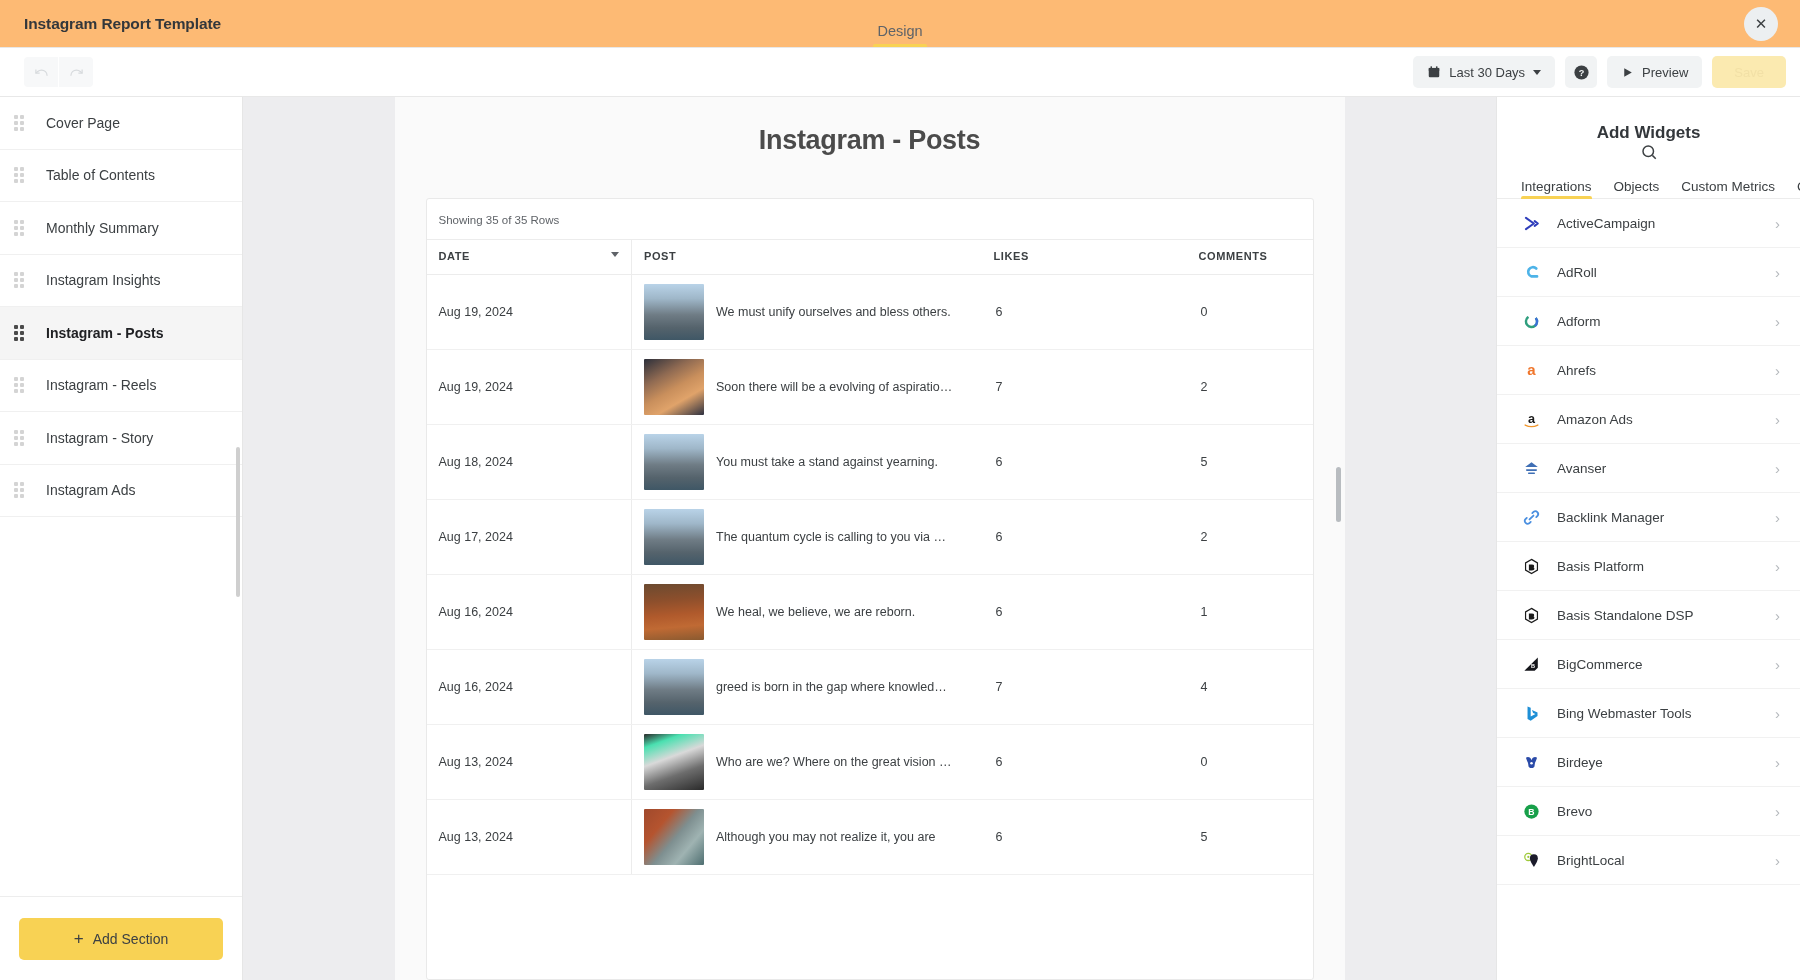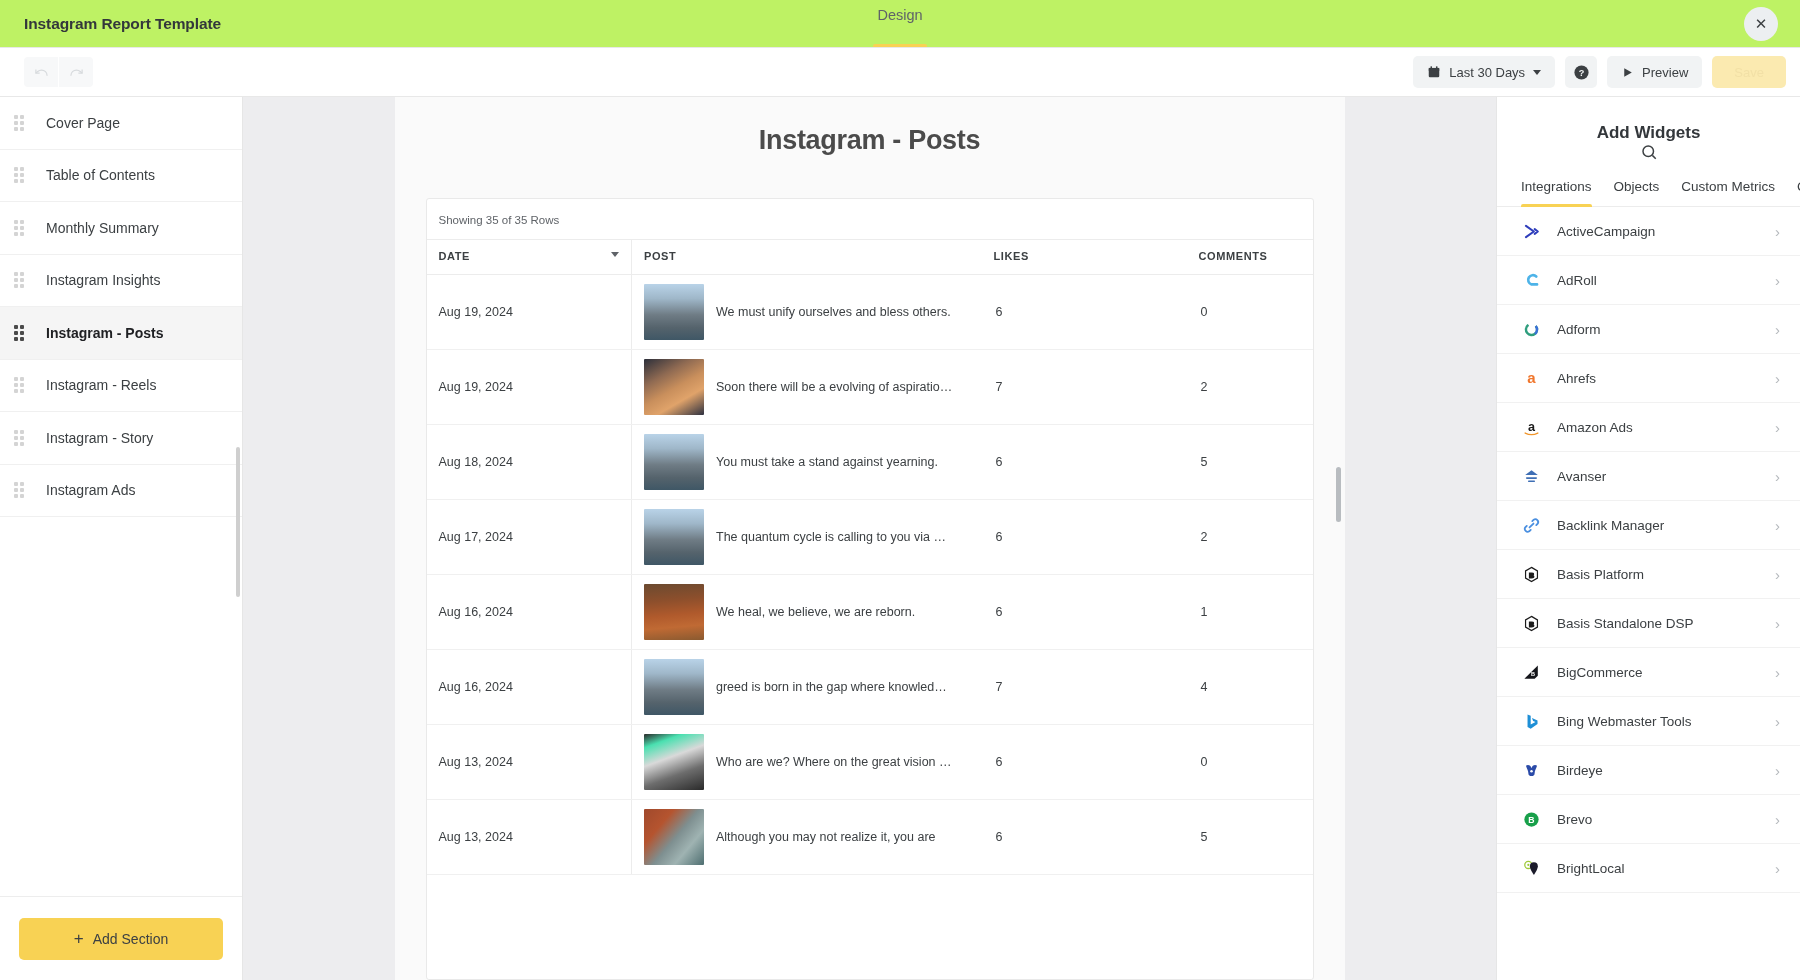--- a/index.html
+++ b/index.html
@@ -10,35 +10,35 @@
     overflow: hidden;
     color: #3c4043;
   }
   .app { position: relative; width: 1800px; height: 980px; display: flex; flex-direction: column; }
 
   
   .titlebar {
     height: 48px; flex: 0 0 48px;
     border-bottom: 1px solid #e8e8e8;
     display: flex; align-items: center;
-    position: relative; background: #bef264;
+    position: relative; background: #fdba74;
   }
   .doc-title {
     font-size: 15.5px; font-weight: bold; color: #33373b;
     margin-left: 24px; letter-spacing: -0.1px;
   }
   .center-tabs {
     position: absolute; left: 0; right: 0; top: 0; bottom: 0;
     display: flex; align-items: flex-end; justify-content: center;
     pointer-events: none;
   }
   .center-tab {
     pointer-events: auto;
     font-size: 14.5px; color: #5f6368;
-    padding-bottom: 24px; position: relative;
+    padding-bottom: 8px; position: relative;
     padding-left: 14px; padding-right: 14px;
   }
   .center-tab.active::after {
     content: ""; position: absolute; left: 10px; right: 10px; bottom: 0;
     height: 3px; background: #f8d254; border-radius: 2px 2px 0 0;
   }
   .close-btn {
     position: absolute; right: 22px; top: 50%; transform: translateY(-50%);
     width: 34px; height: 34px; border-radius: 50%;
     background: #eceff1; border: none; cursor: pointer;
@@ -187,21 +187,21 @@
     padding: 26px 24px 0 24px;
     flex-direction: column;
   }
   .rp-title { font-size: 17px; font-weight: bold; color: #33373b; }
   .search-icon { width: 18px; height: 18px; cursor: pointer; color: #3c4043; }
   .rp-tabs {
     display: flex; gap: 22px; padding: 18px 24px 0 24px;
     border-bottom: 1px solid #ececec;
   }
   .rp-tab {
-    font-size: 13.5px; color: #3c4043; padding-bottom: 12px;
+    font-size: 13.5px; color: #3c4043; padding-bottom: 4px;
     position: relative; cursor: pointer; white-space: nowrap;
   }
   .rp-tab.active::after {
     content: ""; position: absolute; left: 0; right: 0; bottom: -1px;
     height: 3px; background: #f8d254; border-radius: 2px 2px 0 0;
   }
   .rp-list { flex: 1; overflow: hidden; }
   .rp-item {
     height: 49px; display: flex; align-items: center;
     border-bottom: 1px solid #f1f1f1; padding: 0 20px 0 24px;

